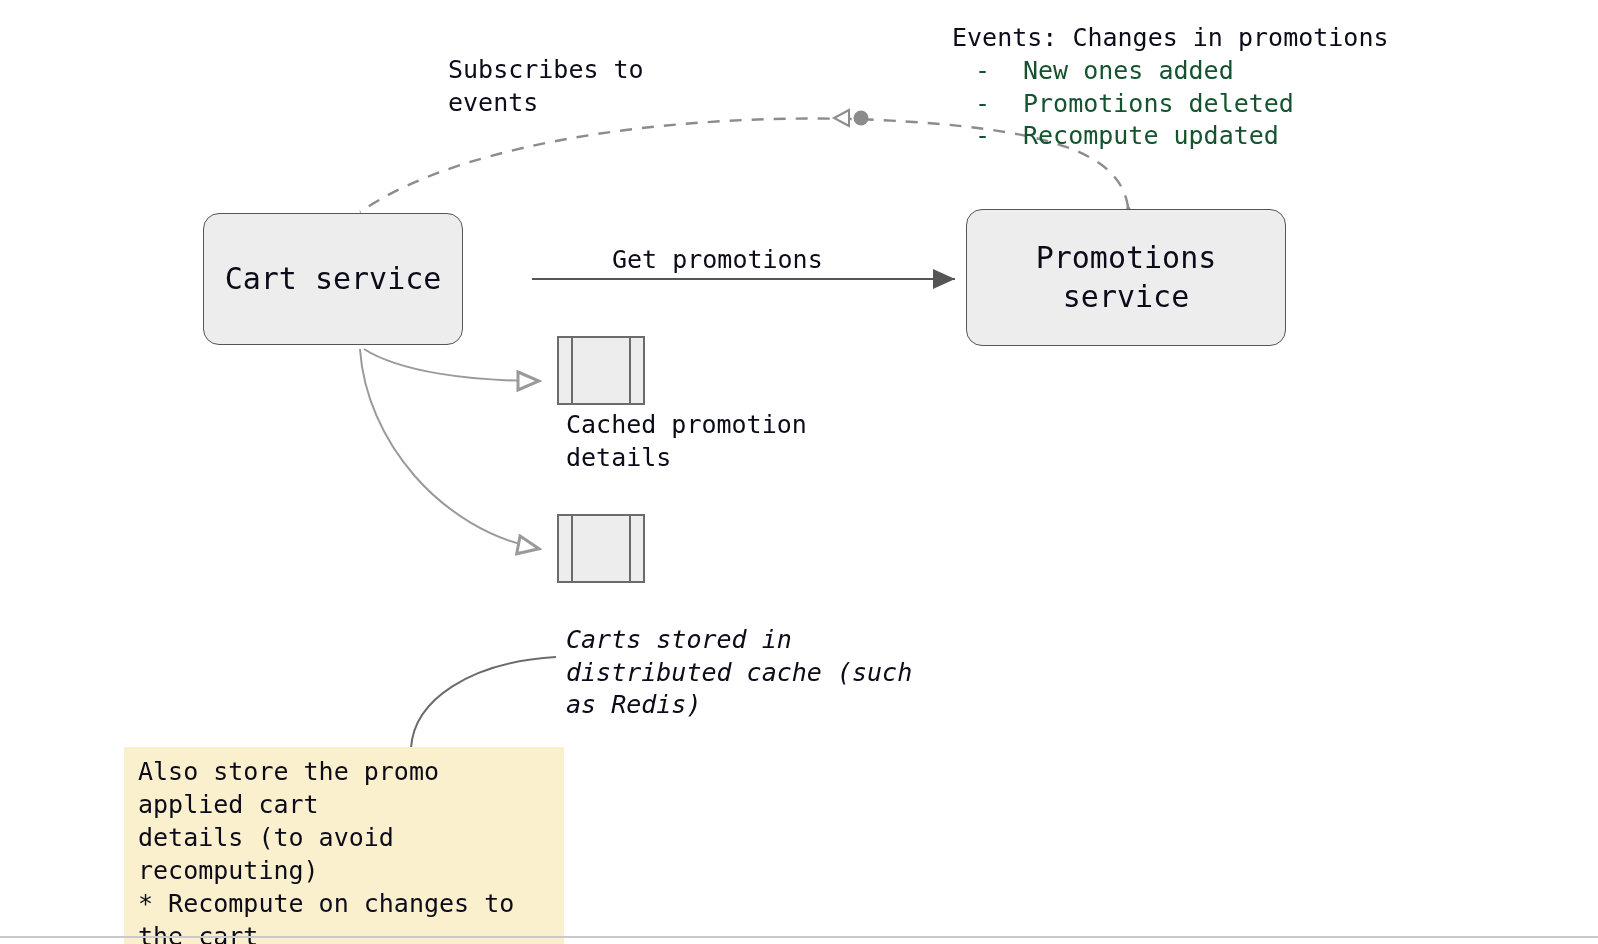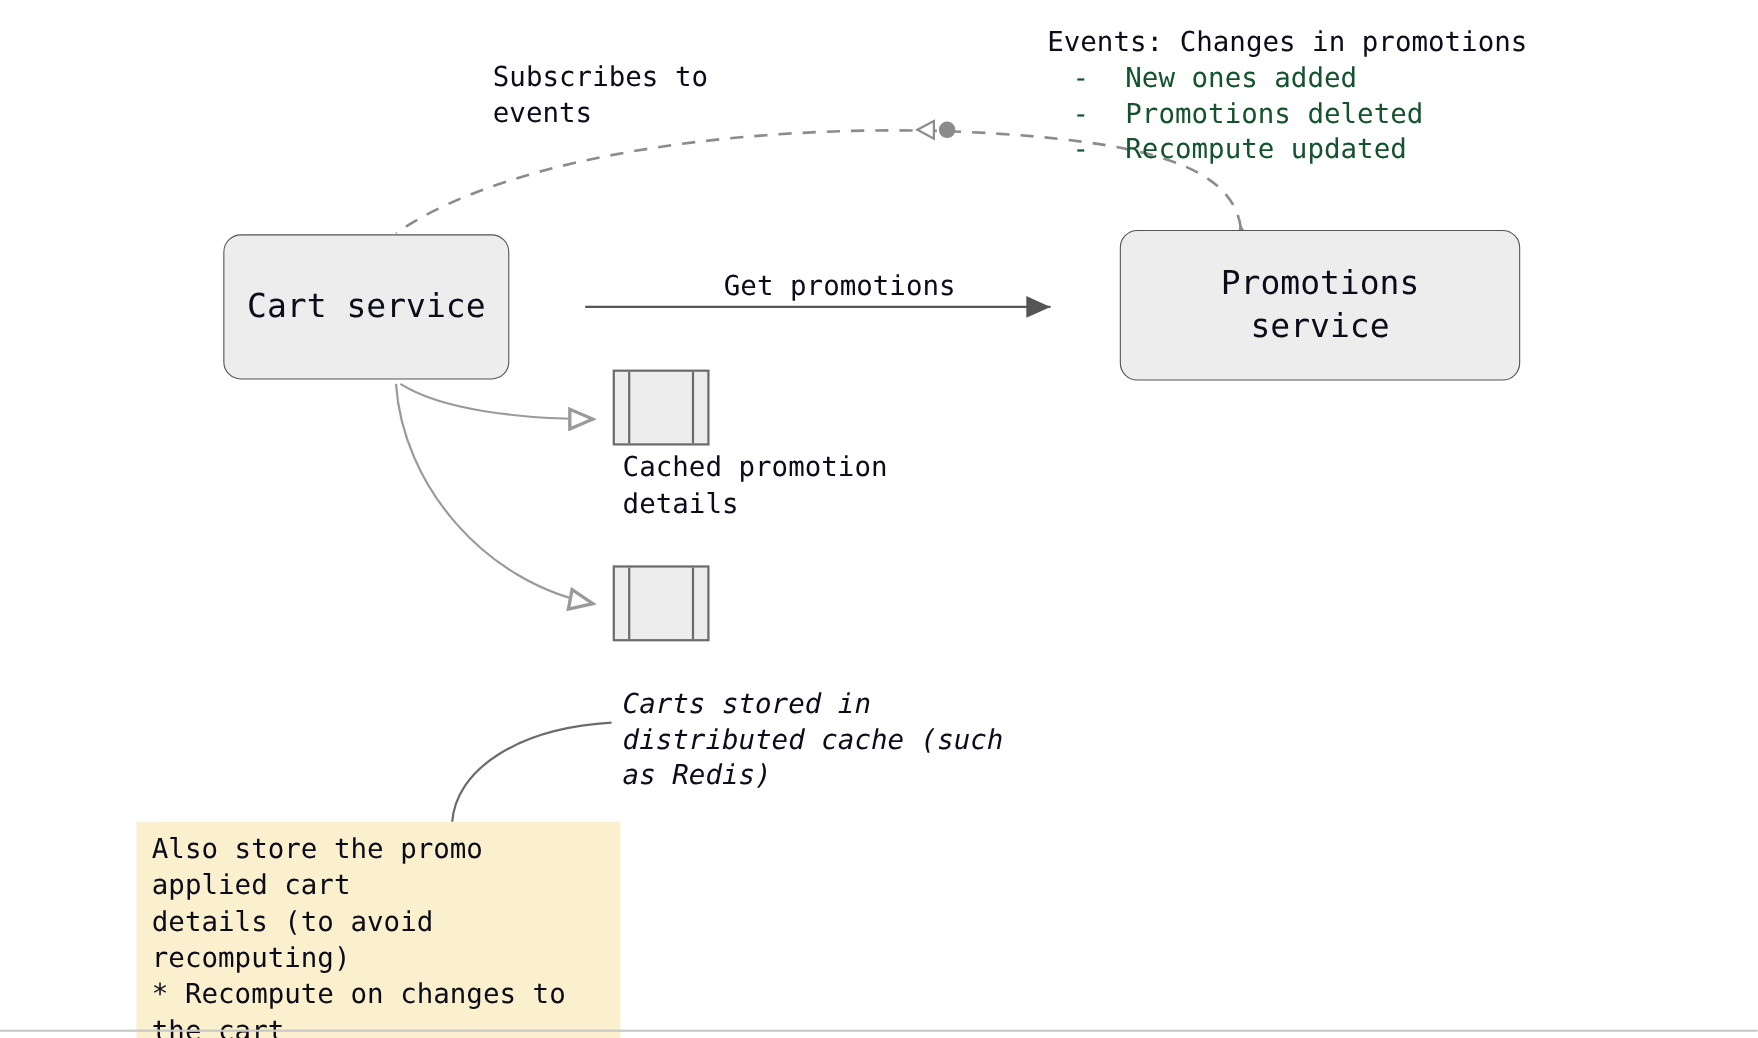--- a/index.html
+++ b/index.html
@@ -43,23 +43,23 @@
     white-space: pre-line;
     box-sizing: border-box;
   }
   #cart-service {
     left: 203px;
     top: 213px;
     width: 260px;
     height: 132px;
   }
   #promotions-service {
-    left: 1018px;
+    left: 966px;
     top: 209px;
-    width: 364px;
+    width: 320px;
     height: 137px;
   }
 
   
   .storage-icon {
     position: absolute;
     width: 88px;
     height: 69px;
     background: #ededed;
     border: 2.2px solid #6b6b6b;
@@ -83,21 +83,21 @@
     color: #0b0b19;
     font-size: 25px;
     line-height: 1.3;
     white-space: pre-line;
     letter-spacing: 0px;
   }
   .label.center { text-align: left; }
 
   #label-subscribes   { left: 448px;  top: 54px;  width: 300px; }
   #label-events-title { left: 952px;  top: 22px; text-align: right; }
-  #label-get-promotions { left: 658px; top: 244px; }
+  #label-get-promotions { left: 612px; top: 244px; }
   #label-cached-details { left: 566px; top: 409px; }
   #label-carts-cache    { left: 566px; top: 624px; font-style: italic; }
 
   .events-list {
     position: absolute;
     left: 975px;
     top: 55px;
     color: #14532d;
     font-size: 25px;
     line-height: 1.3;

